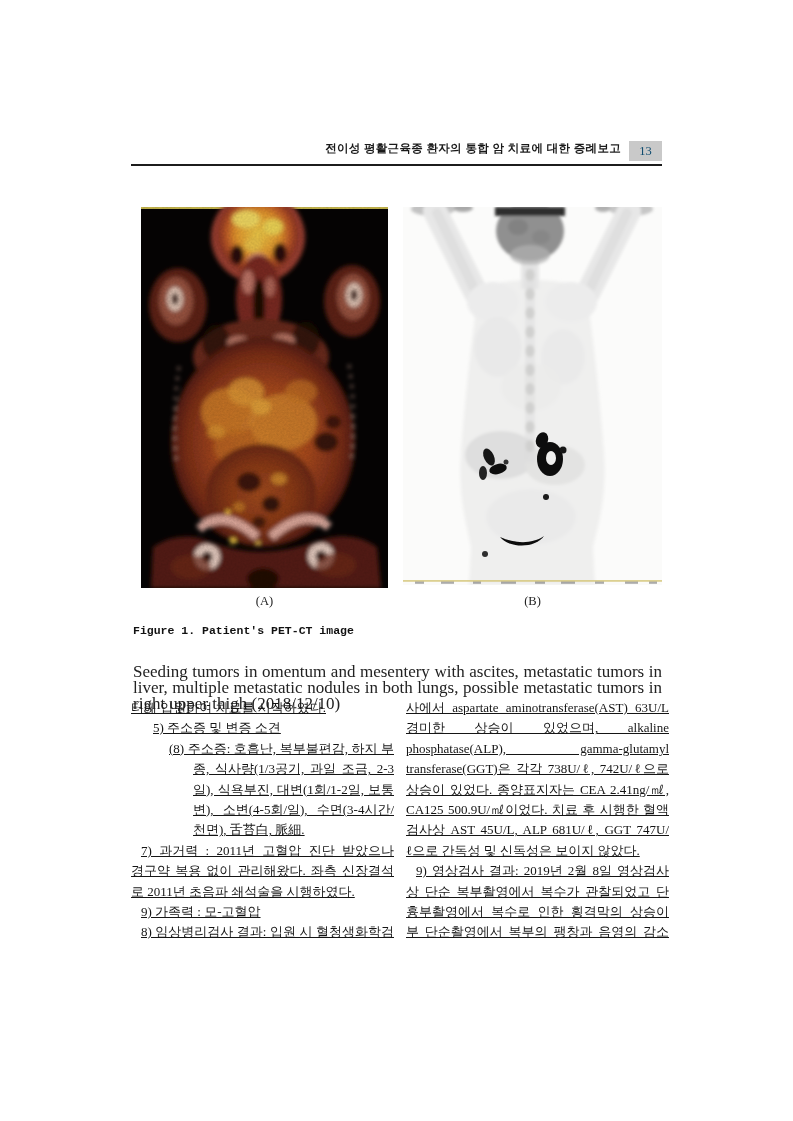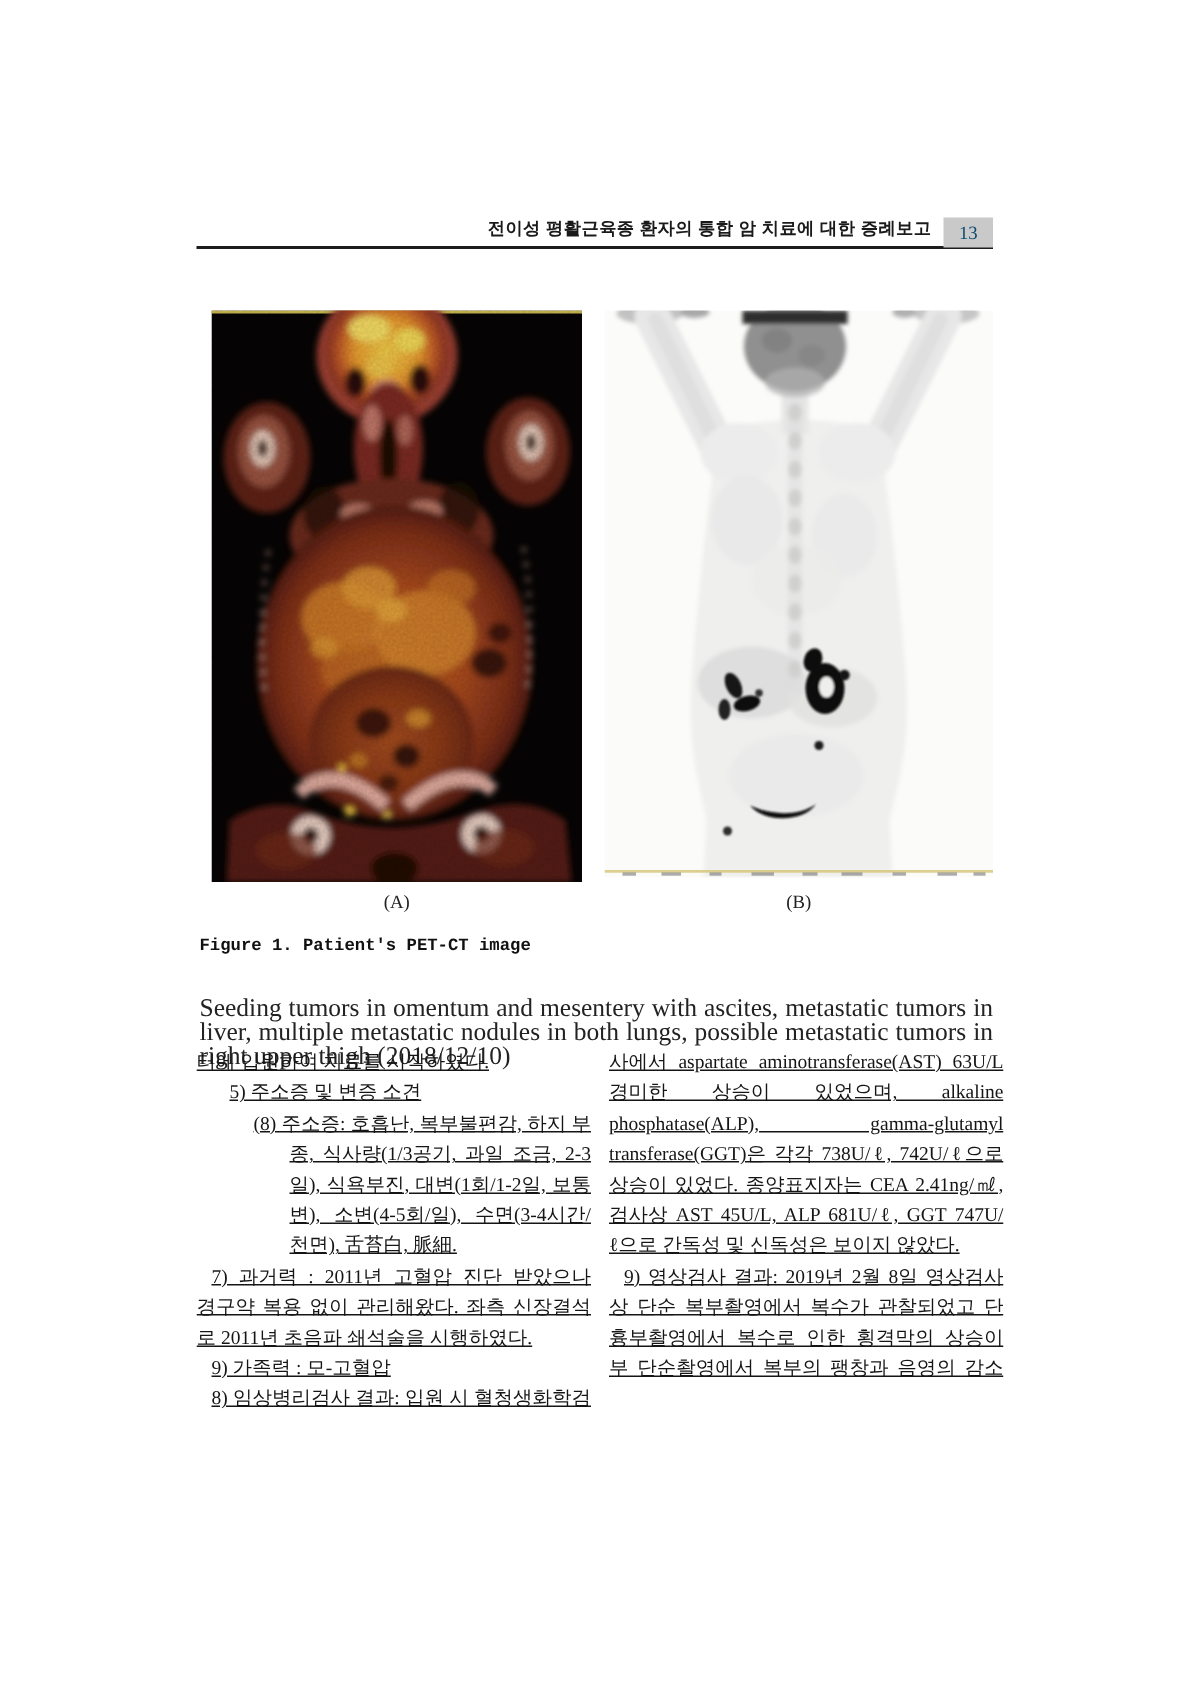--- a/index.html
+++ b/index.html
@@ -1,20 +1,20 @@
 <!DOCTYPE html>
 <html><head>
 <meta charset="utf-8">
 <style>
   html,body{margin:0;padding:0;background:#888;}
   #page{position:relative;width:793px;height:1121px;background:#ffffff;margin:0 auto;overflow:hidden;
         font-family:"Liberation Serif","DejaVu Serif",serif;color:#111;}
   
   #running-header{position:absolute;left:131px;top:141px;width:531px;height:23px;
-        border-bottom:2px solid #1c1c1c;display:flex;justify-content:flex-end;align-items:flex-end;gap:8px;}
+        border-bottom:2px solid #1c1c1c;display:flex;justify-content:flex-end;align-items:flex-start;gap:8px;}
   #running-title{font-family:"Liberation Sans","DejaVu Sans",sans-serif;font-weight:bold;font-size:11.5px;
         letter-spacing:.3px;padding-bottom:4px;color:#1a1a1a;}
   #page-number-box{width:33px;height:20px;background:#c9c9c9;text-align:center;line-height:20px;
         font-size:12.5px;margin-bottom:-1px;color:#0c4a6e;}
   
   .panel{position:absolute;top:207px;}
   #panel-a{left:141px;width:247px;height:381px;}
   #panel-b{left:403px;width:259px;height:378px;}
   .panel svg{display:block;}
   .panel-label{position:absolute;top:594px;text-align:center;font-size:12.5px;color:#222;}
@@ -238,20 +238,21 @@
       <div class="bline i0">로  2011년 초음파 쇄석술을 시행하였다.</div>
       <div class="bline i1">9) 가족력 : 모-고혈압</div>
       <div class="bline i1 just">8) 임상병리검사 결과: 입원 시 혈청생화학검</div>
     </div>
   <div id="col-right" class="col">
       <div class="bline i0 just">사에서 aspartate aminotransferase(AST) 63U/L로</div>
       <div class="bline i0 just">경미한 상승이 있었으며, alkaline</div>
       <div class="bline i0 just">phosphatase(ALP), gamma-glutamyl</div>
       <div class="bline i0 just">transferase(GGT)은 각각 738U/ℓ, 742U/ℓ으로</div>
       <div class="bline i0 just">상승이 있었다. 종양표지자는 CEA 2.41ng/㎖,</div>
+      <div class="bline i0 just">CA125 500.9U/㎖이었다. 치료 후 시행한 혈액</div>
       <div class="bline i0 just">검사상 AST 45U/L, ALP 681U/ℓ, GGT 747U/</div>
       <div class="bline i0">ℓ으로 간독성 및 신독성은 보이지 않았다.</div>
       <div class="bline i1 just">9) 영상검사 결과: 2019년 2월 8일 영상검사</div>
       <div class="bline i0 just">상 단순 복부촬영에서 복수가 관찰되었고 단순</div>
       <div class="bline i0 just">흉부촬영에서 복수로 인한 횡격막의 상승이 보</div>
       <div class="bline i0 just">부 단순촬영에서 복부의 팽창과 음영의 감소가</div>
     </div>
 
 </div>
 

